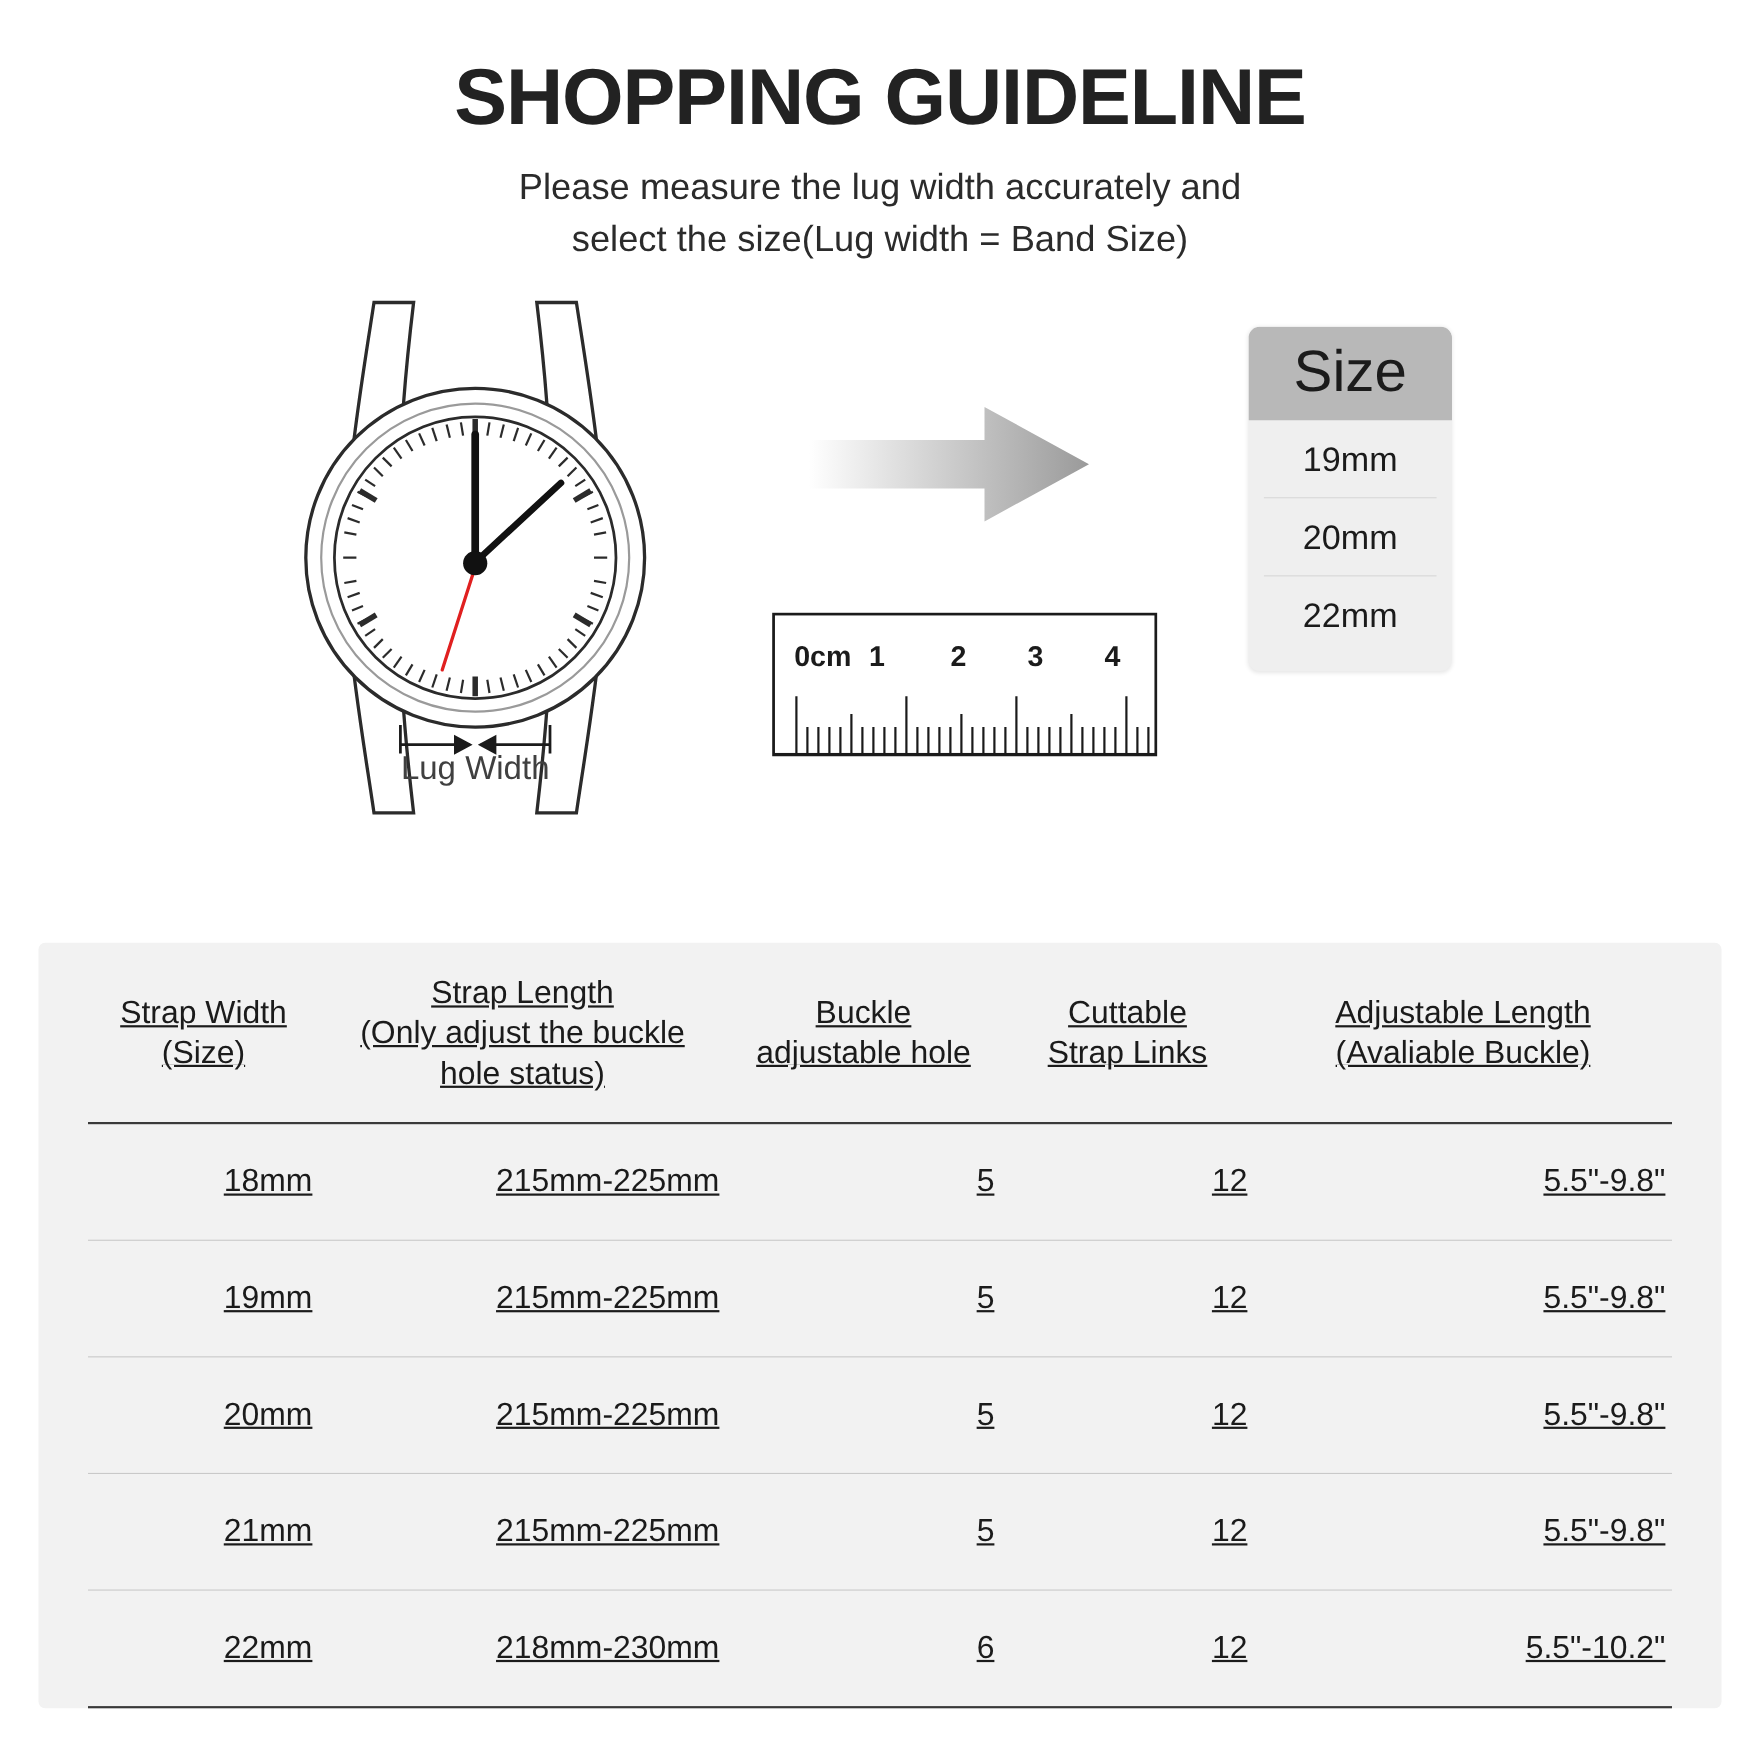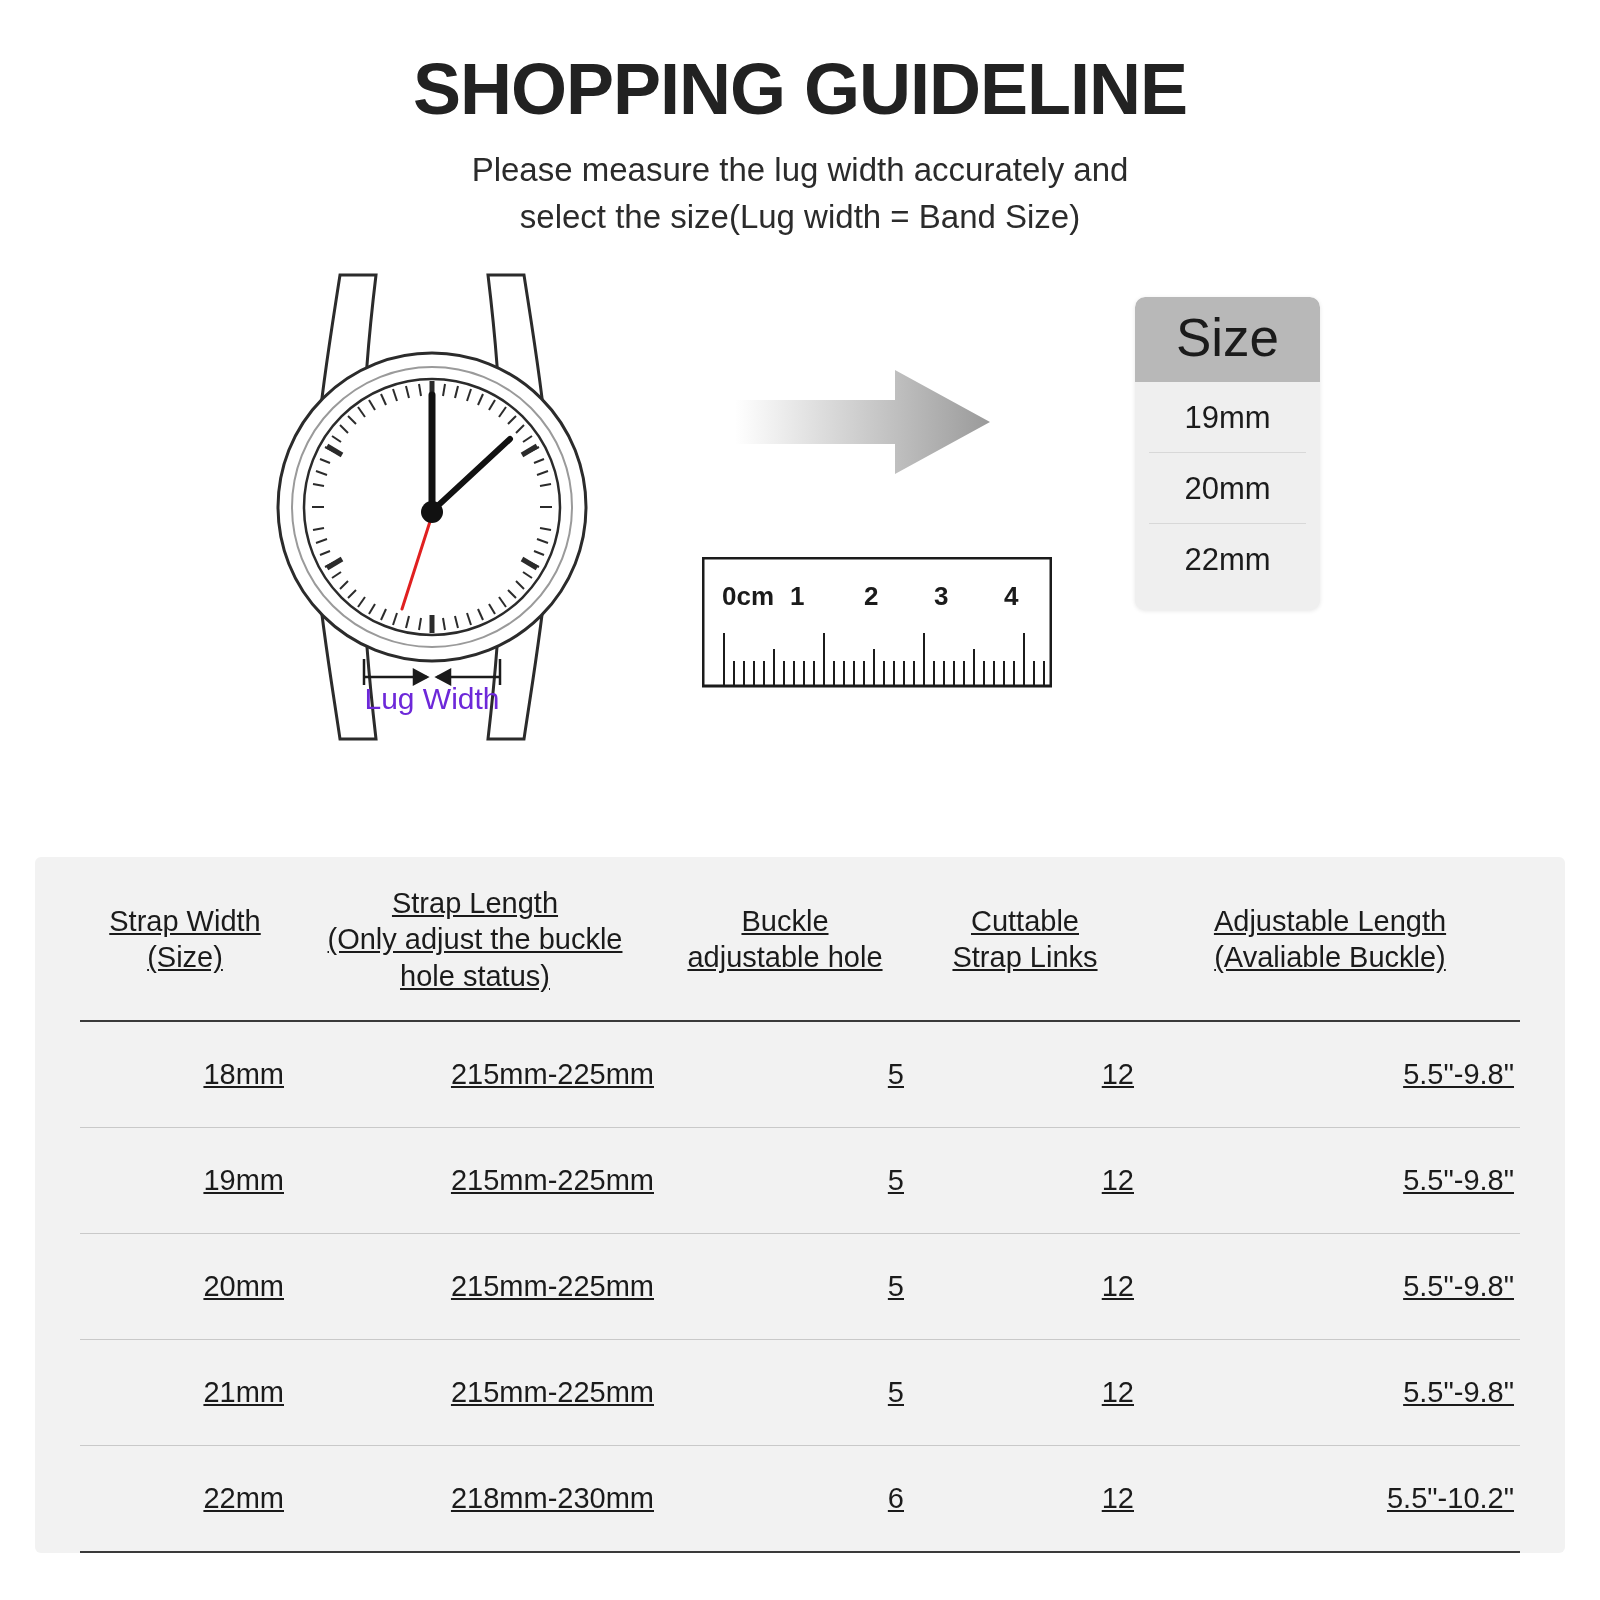--- a/index.html
+++ b/index.html
@@ -70,21 +70,21 @@
     height: 140px;
   }
 
   .lug-label {
     position: absolute;
     left: 252px;
     top: 425px;
     width: 360px;
     text-align: center;
     font-size: 30px;
-    color: #6d28d9;
+    color: #404040;
   }
 
   
   .size-card {
     position: absolute;
     left: 1135px;
     top: 40px;
     width: 185px;
     background: #efefef;
     border-radius: 10px;

